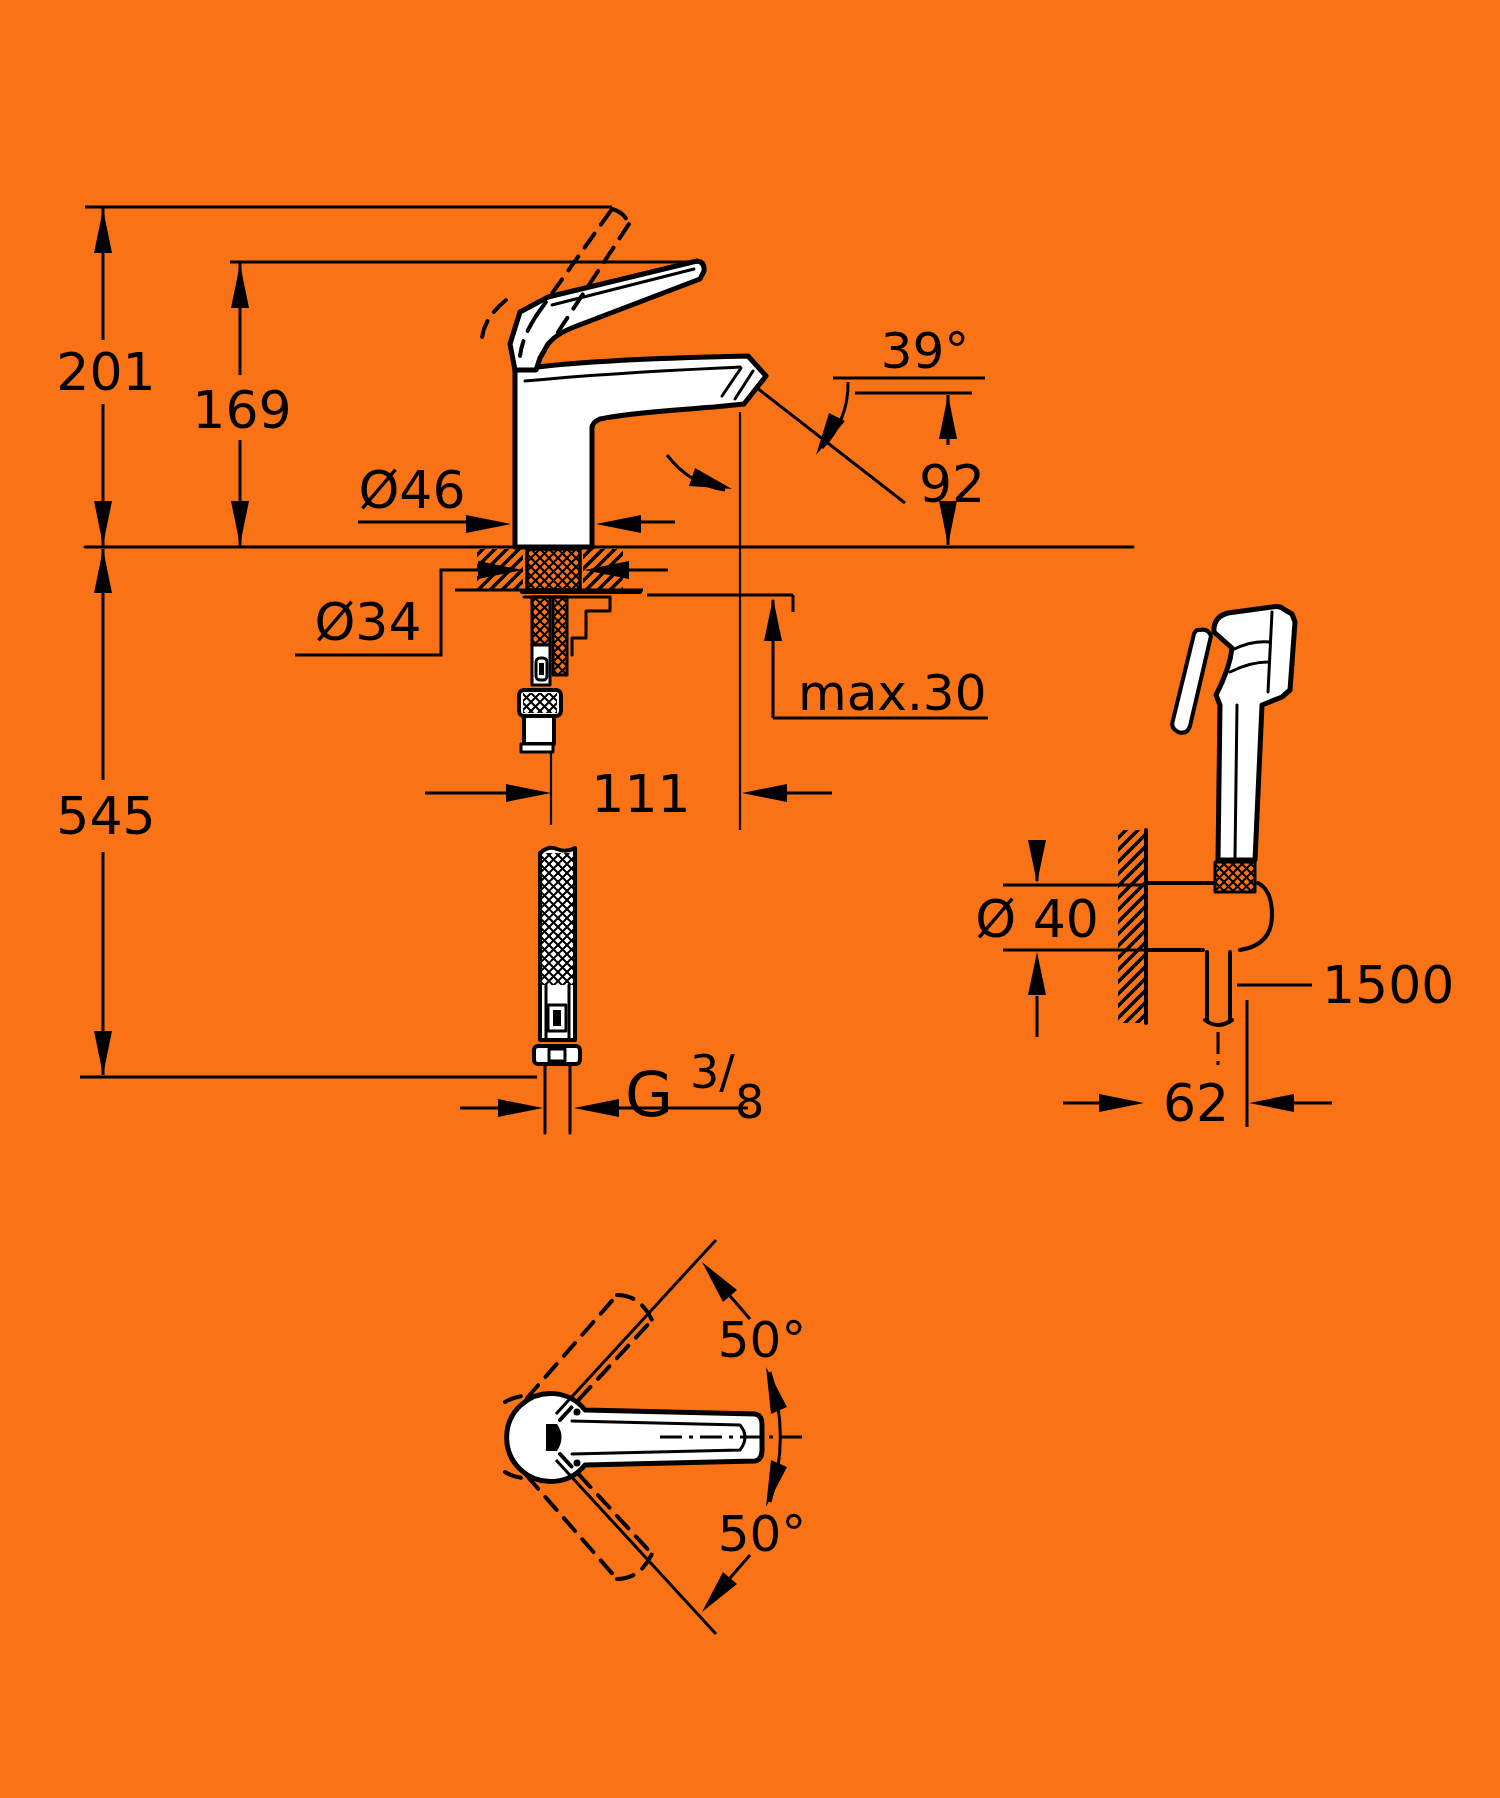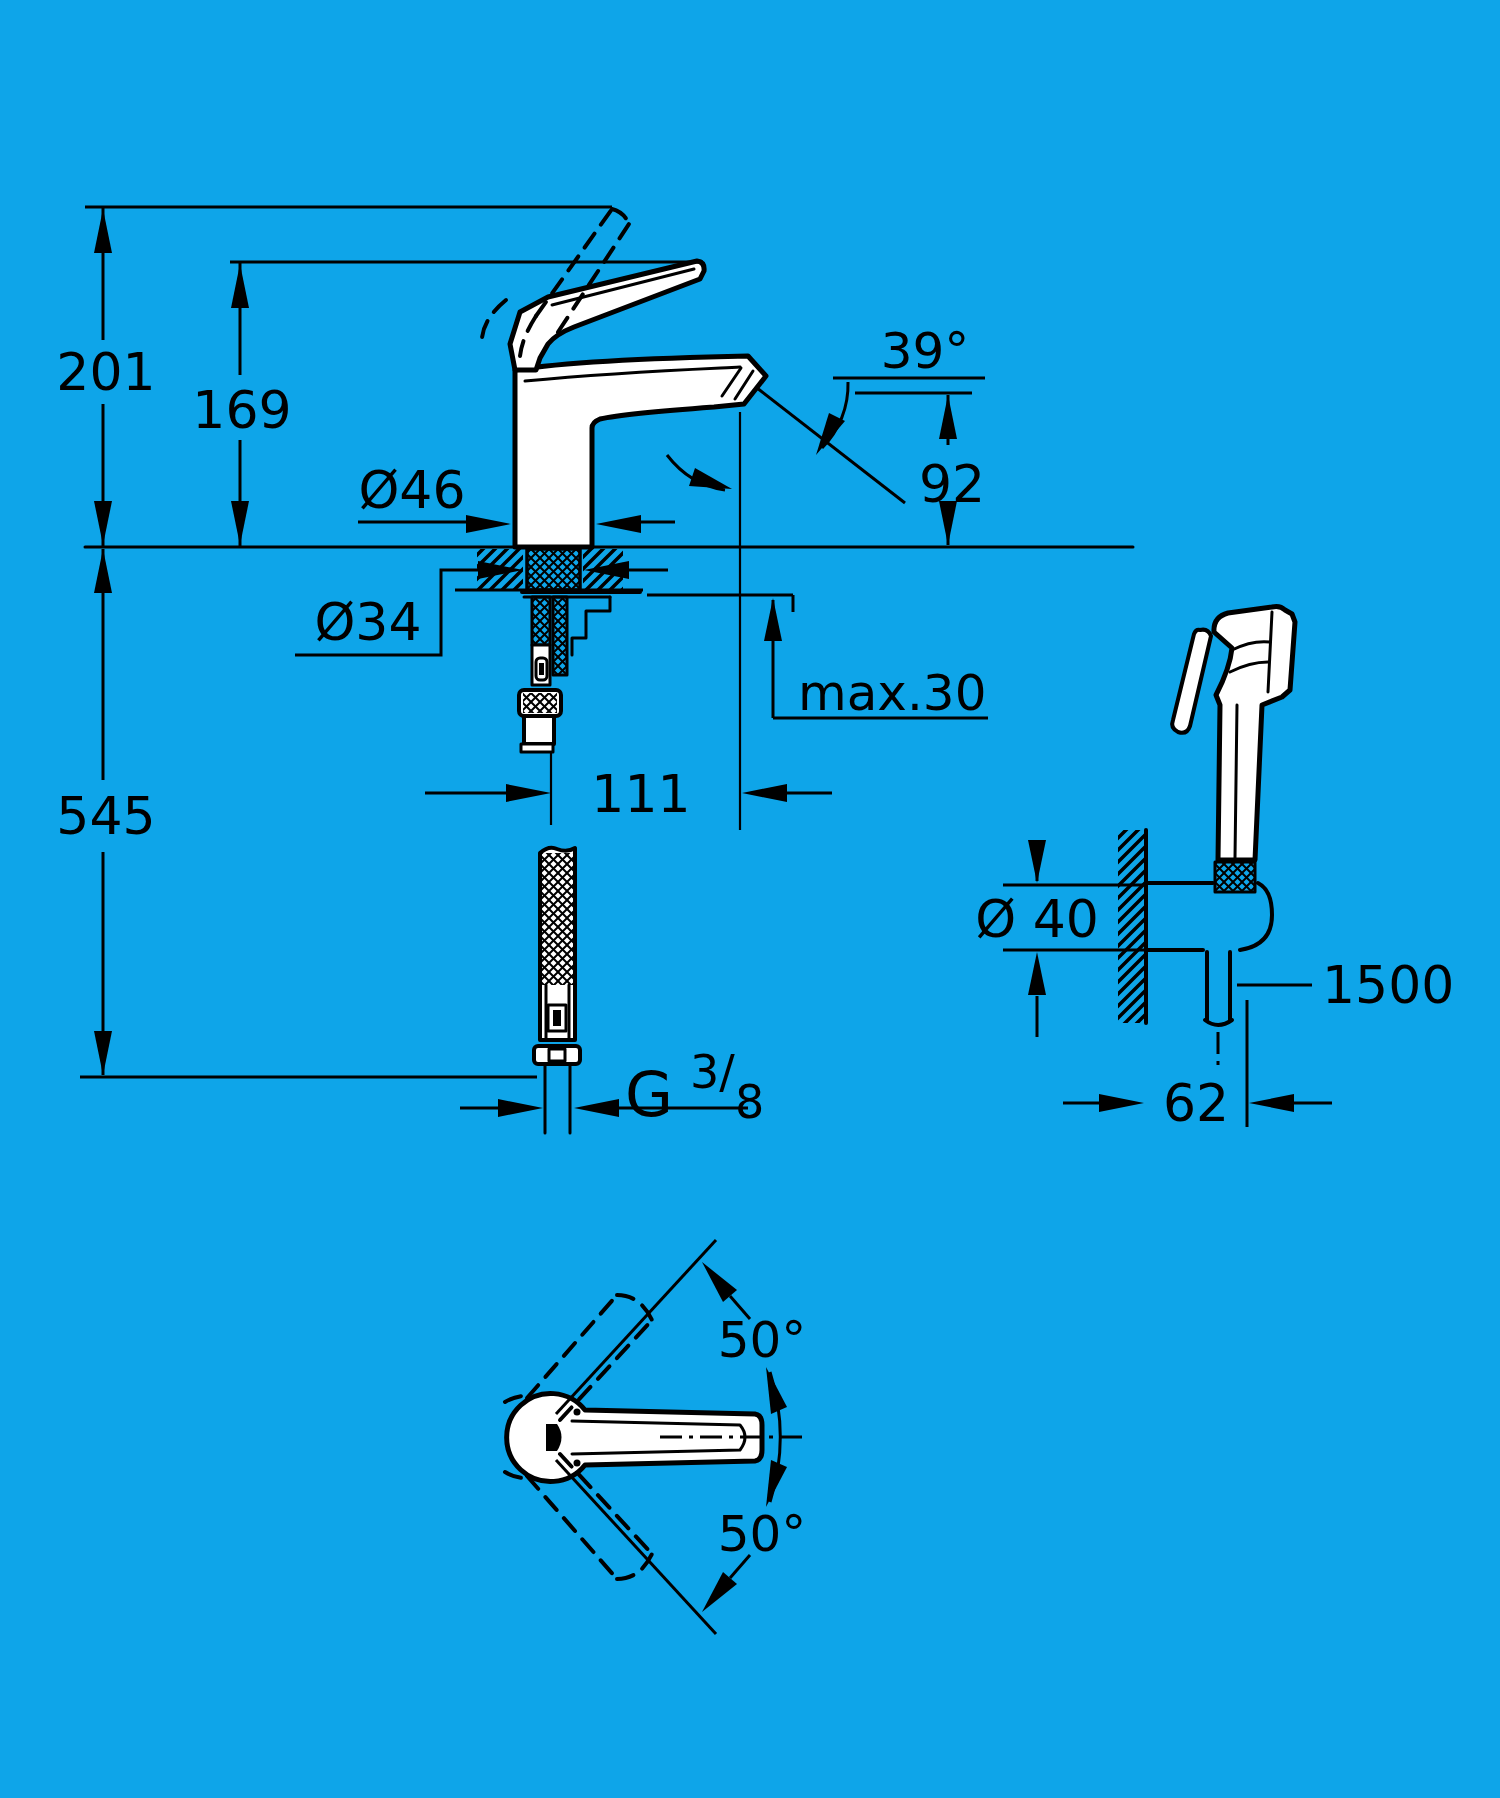--- a/index.html
+++ b/index.html
@@ -1,16 +1,16 @@
 <!DOCTYPE html>
 <html><head>
 <meta charset="utf-8">
 <style>
   html,body{margin:0;padding:0;background:#ffffff;}
-  .page{width:1500px;height:1798px;background:#0ea5e9;position:relative;overflow:hidden;}
+  .page{width:1500px;height:1798px;background:#f97316;position:relative;overflow:hidden;}
   svg{display:block;}
   text{font-family:"DejaVu Sans","Liberation Sans",sans-serif;fill:#000;}
   .dimtxt{font-size:52px;}
   .dimtxt-s{font-size:50px;}
   .ol{stroke:#000;fill:none;stroke-width:5;stroke-linejoin:round;stroke-linecap:round;}
   .ol4{stroke:#000;fill:none;stroke-width:4;stroke-linejoin:round;stroke-linecap:round;}
   .ol3{stroke:#000;fill:none;stroke-width:3;stroke-linejoin:round;stroke-linecap:round;}
   .dim{stroke:#000;fill:none;stroke-width:3;stroke-linecap:butt;}
   .thin{stroke:#000;fill:none;stroke-width:2.2;}
   .whitefill{fill:#fff;}

